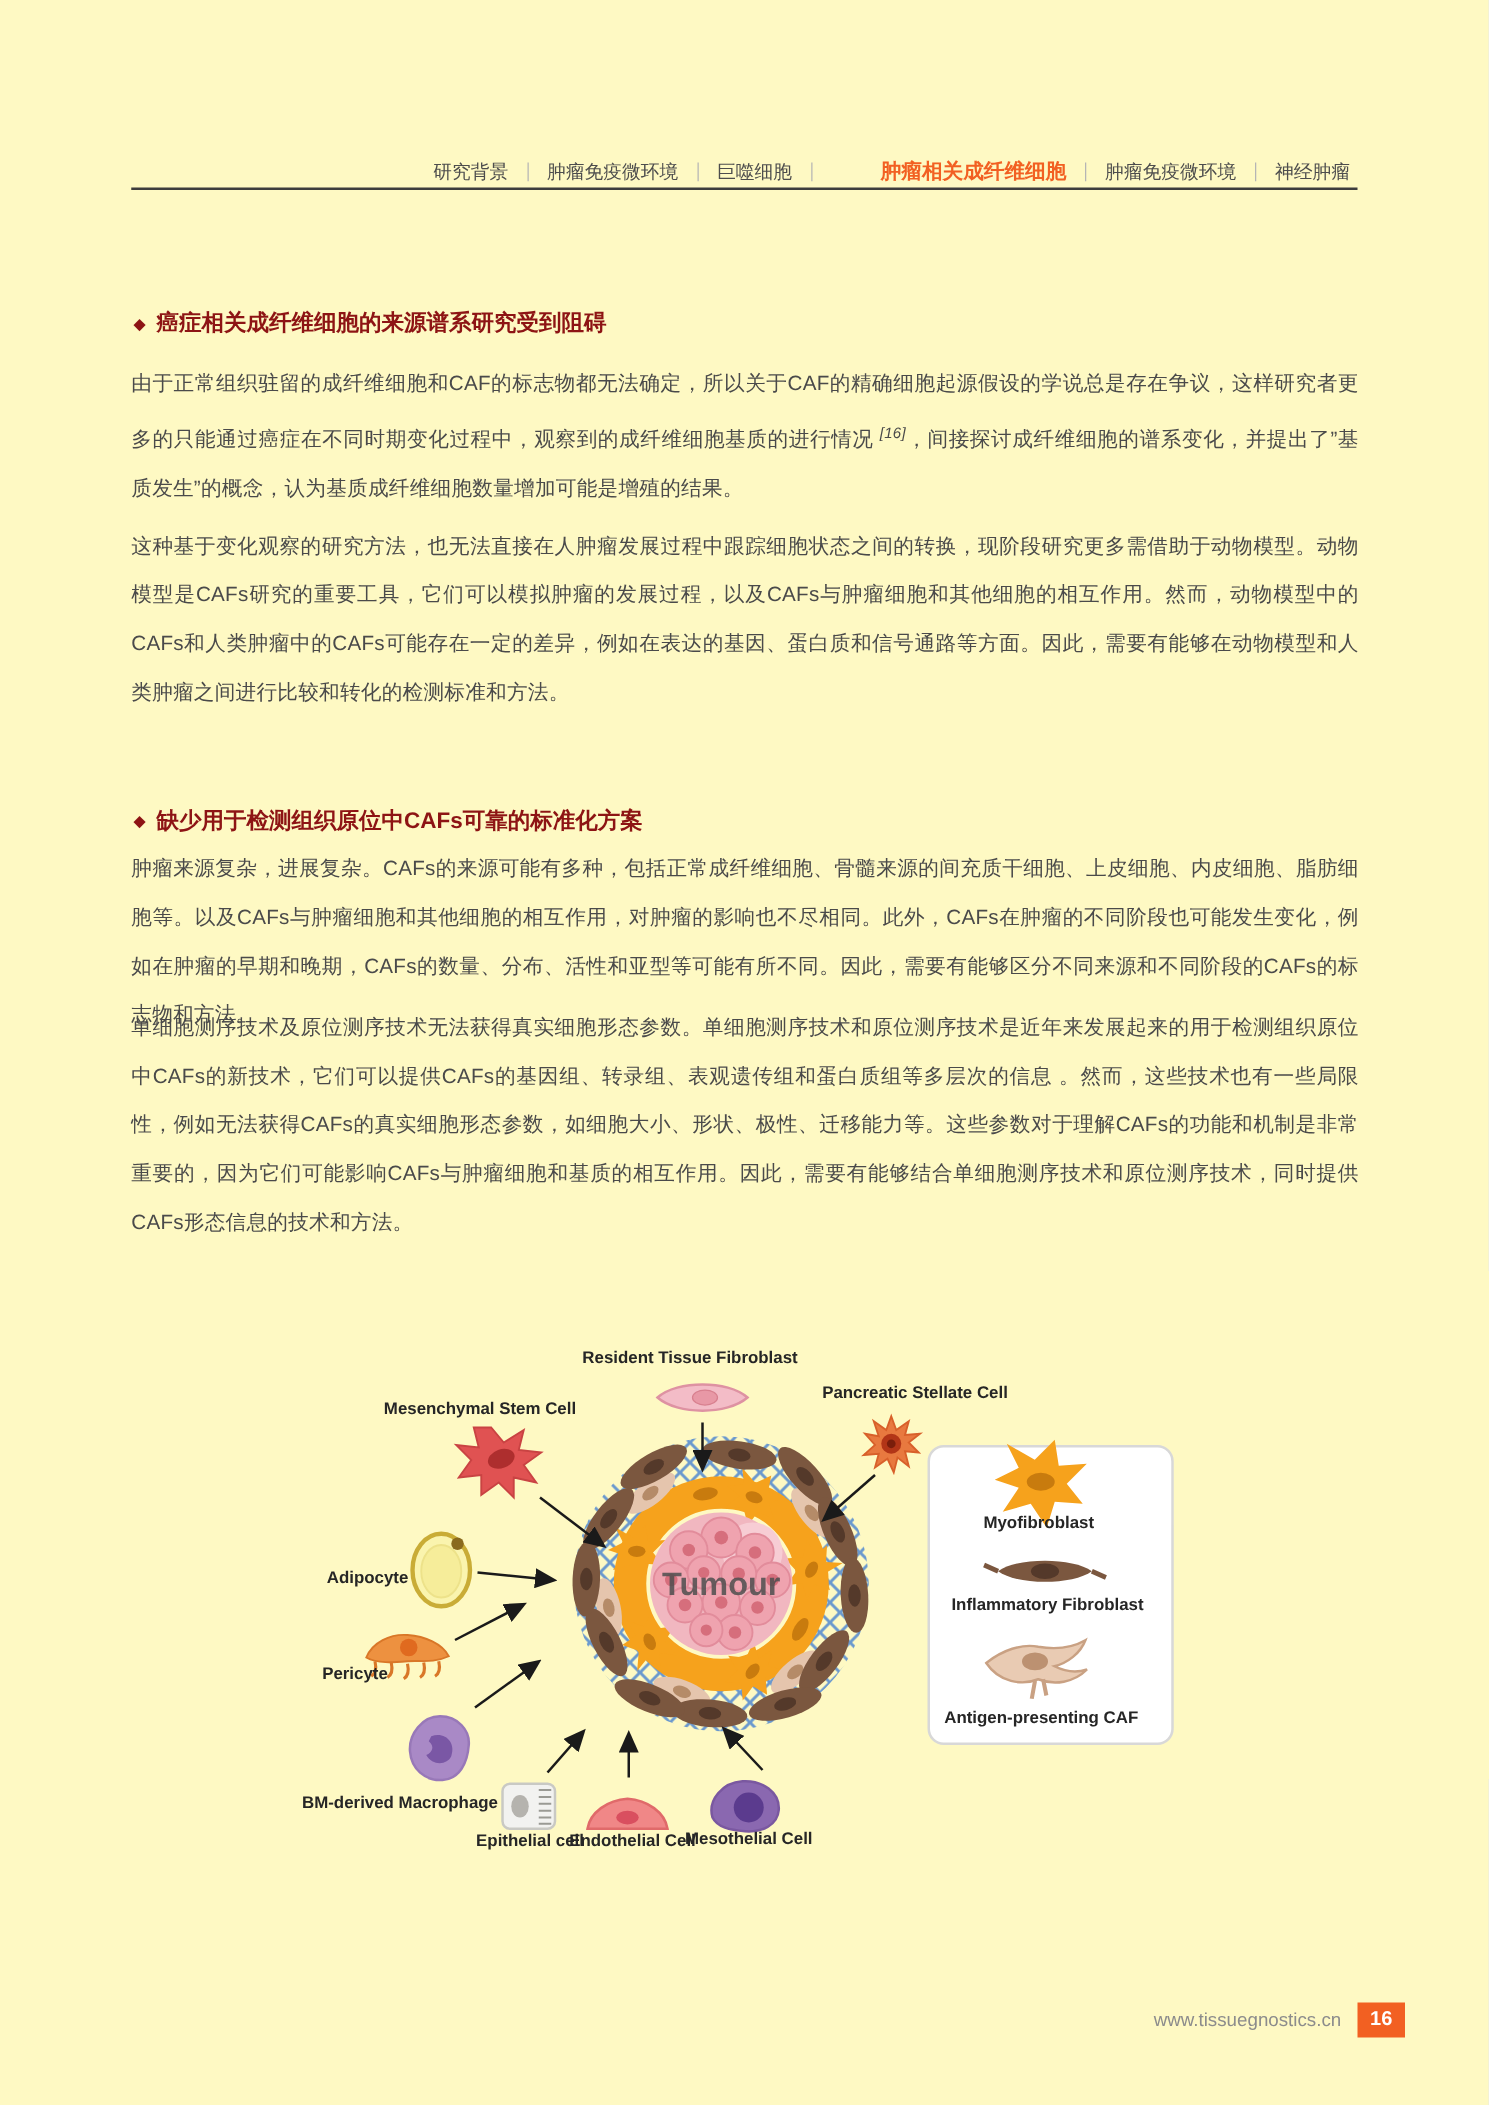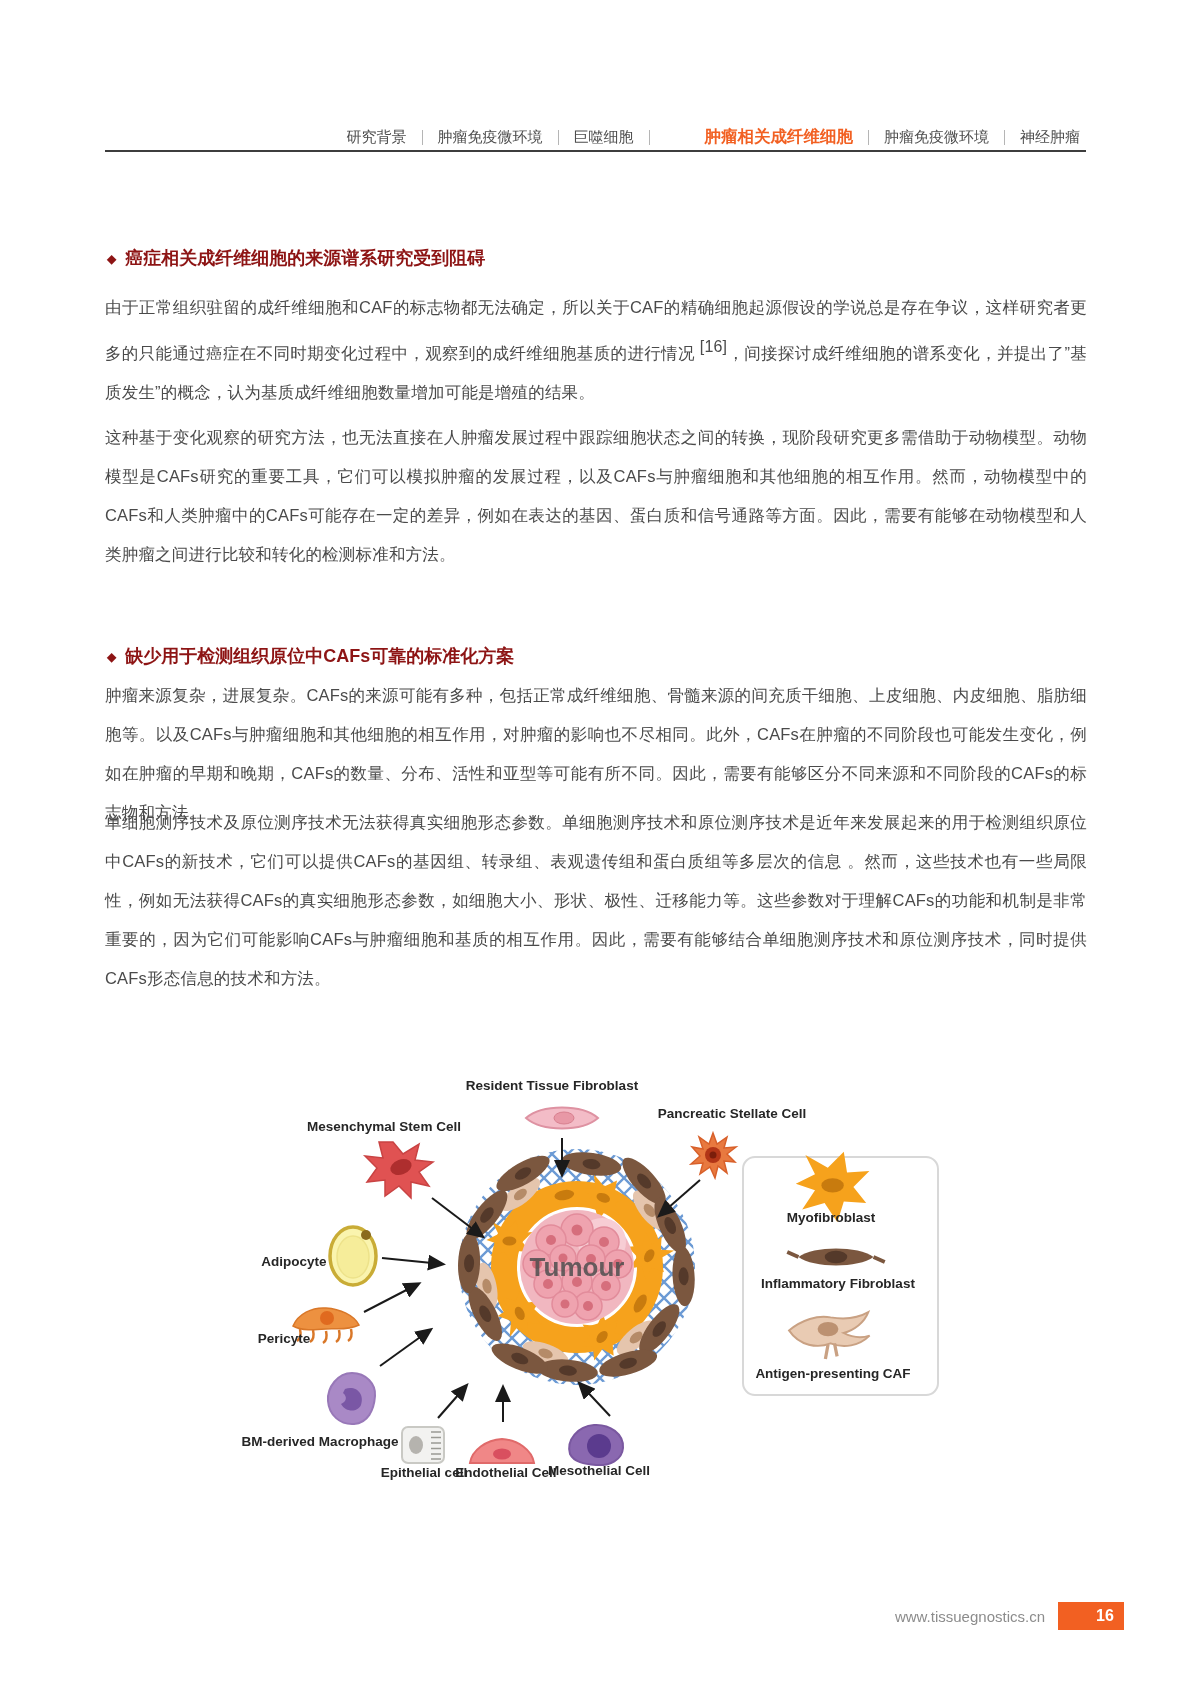--- a/index.html
+++ b/index.html
@@ -1,18 +1,18 @@
 <!DOCTYPE html>
 <html><head>
 <meta charset="utf-8">
 <style>
   html,body { margin:0; padding:0; background:#e8e8e8; }
   .page {
     position:relative; width:1191px; height:1684px; margin:0 auto;
-    background:#ffffff; overflow:hidden;
+    background:#fef9c3; overflow:hidden;
     font-family:"Liberation Sans", sans-serif;
   }
   
   .nav {
     position:absolute; top:126px; right:111px;
     display:flex; align-items:center; gap:15px;
     font-size:15px; color:#4d4d4d; white-space:nowrap;
   }
   .nav-item { color:#4d4d4d; }
   .nav-item.active { color:#F26022; font-weight:bold; font-size:16.5px;margin-left:40px; }
@@ -27,35 +27,35 @@
     font-size:18px; font-weight:bold; color:#8D1414;
     display:flex; align-items:center; gap:9px;
   }
   .diamond { font-size:12px; line-height:1; transform:translateY(1px); }
   
   .body-para {
     position:absolute; left:105px; width:982px; margin:0;
     font-size:16.5px; line-height:39px; color:#4a4a4a;
     text-align:justify; letter-spacing:0.2px;
   }
-  .body-para sup.ref { font-size:16px; color:#4a4a4a; }
+  .body-para sup.ref { font-size:12px; color:#4a4a4a;font-style:italic; }
   
   .figure { position:absolute; left:240px; top:1050px; }
   .fig-label { font:bold 13.5px "Liberation Sans", sans-serif; fill:#262626; }
   .tumour-text { font:bold 26px "Liberation Sans", sans-serif; fill:#4f4f4f; opacity:.85; }
   
   .footer {
     position:absolute; top:1602px; right:67px;
     display:flex; align-items:center; gap:13px;
   }
   .footer-url { font-size:15px; font-weight:normal; color:#8C8C8C; }
   .page-badge {
     width:38px; height:28px; background:#F26022; color:#ffffff;
     font-size:16px; font-weight:bold; display:flex;
-    align-items:center; justify-content:center;padding-left:28px;
+    align-items:center; justify-content:center;
   }
 </style>
 </head>
 <body>
 
 <div class="page">
 
   <div class="nav">
     <span class="nav-item">研究背景</span>
     <span class="nav-sep"></span>

